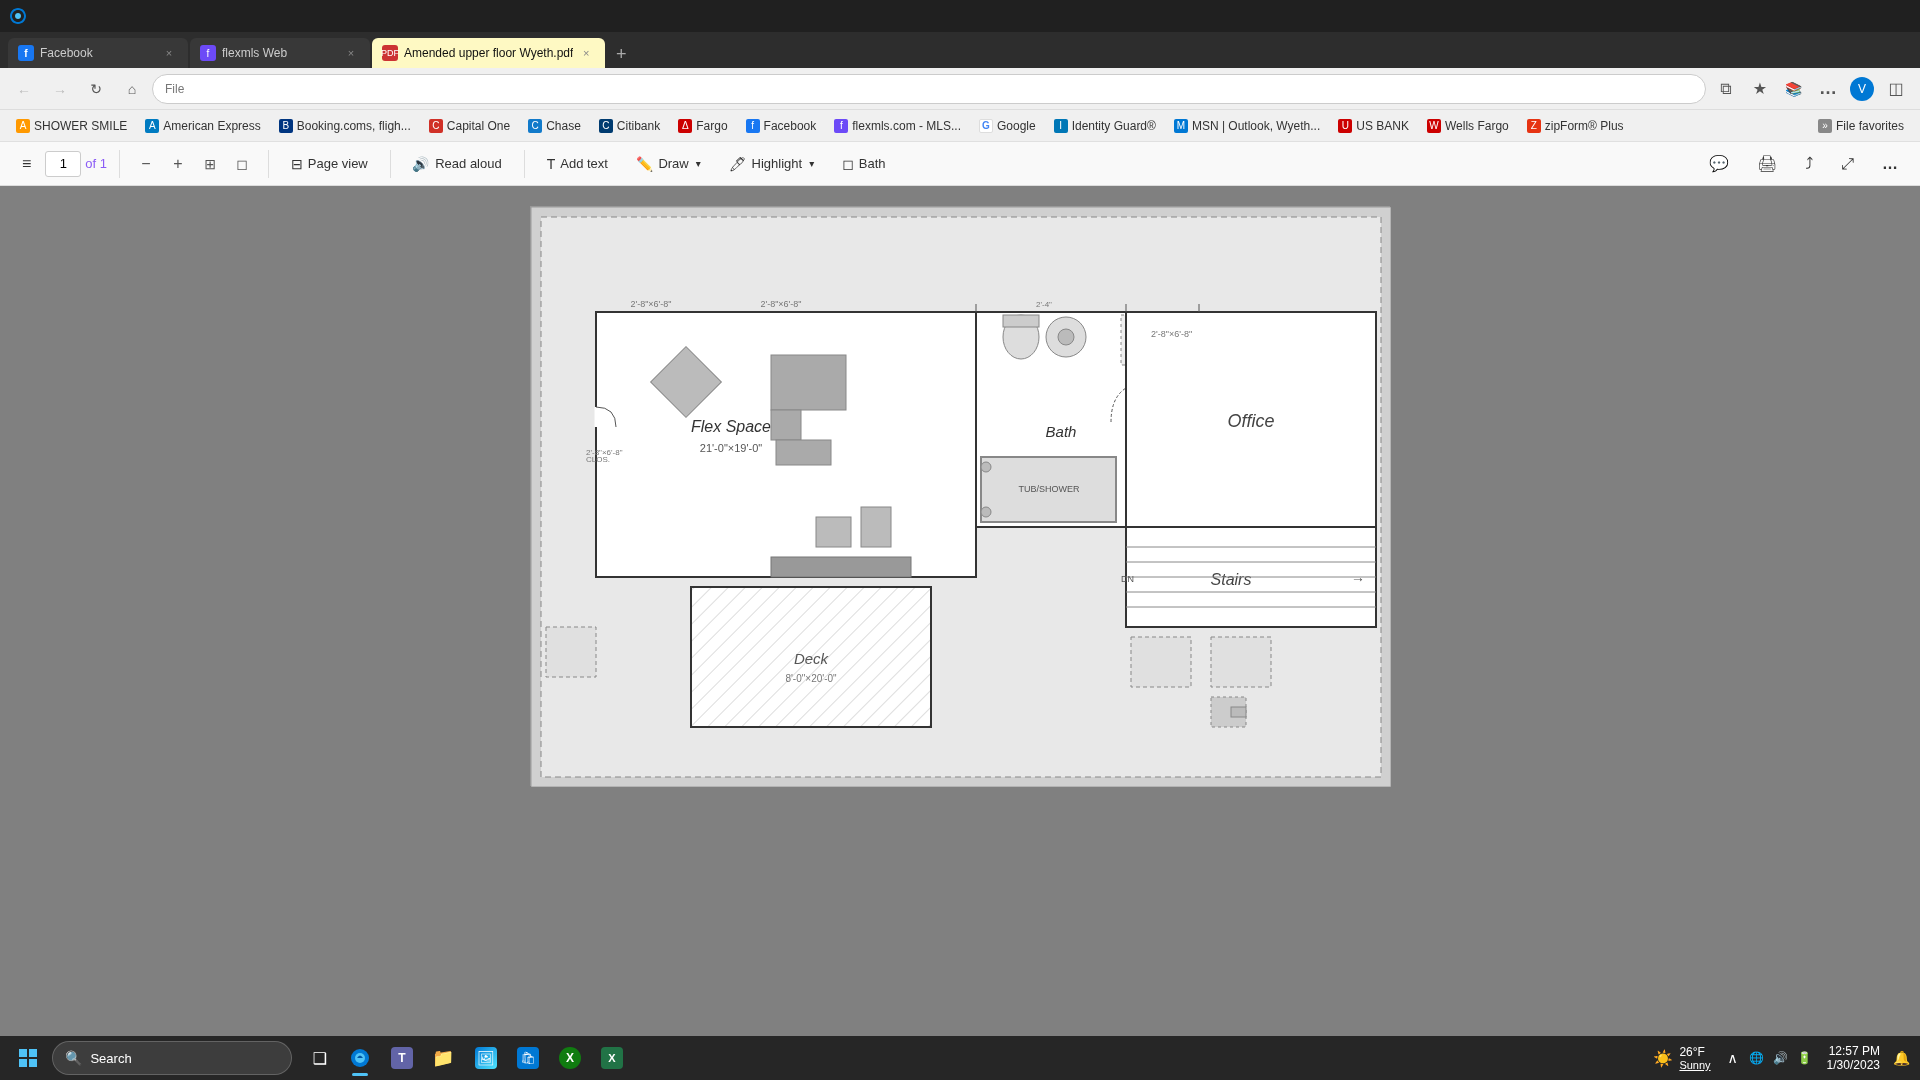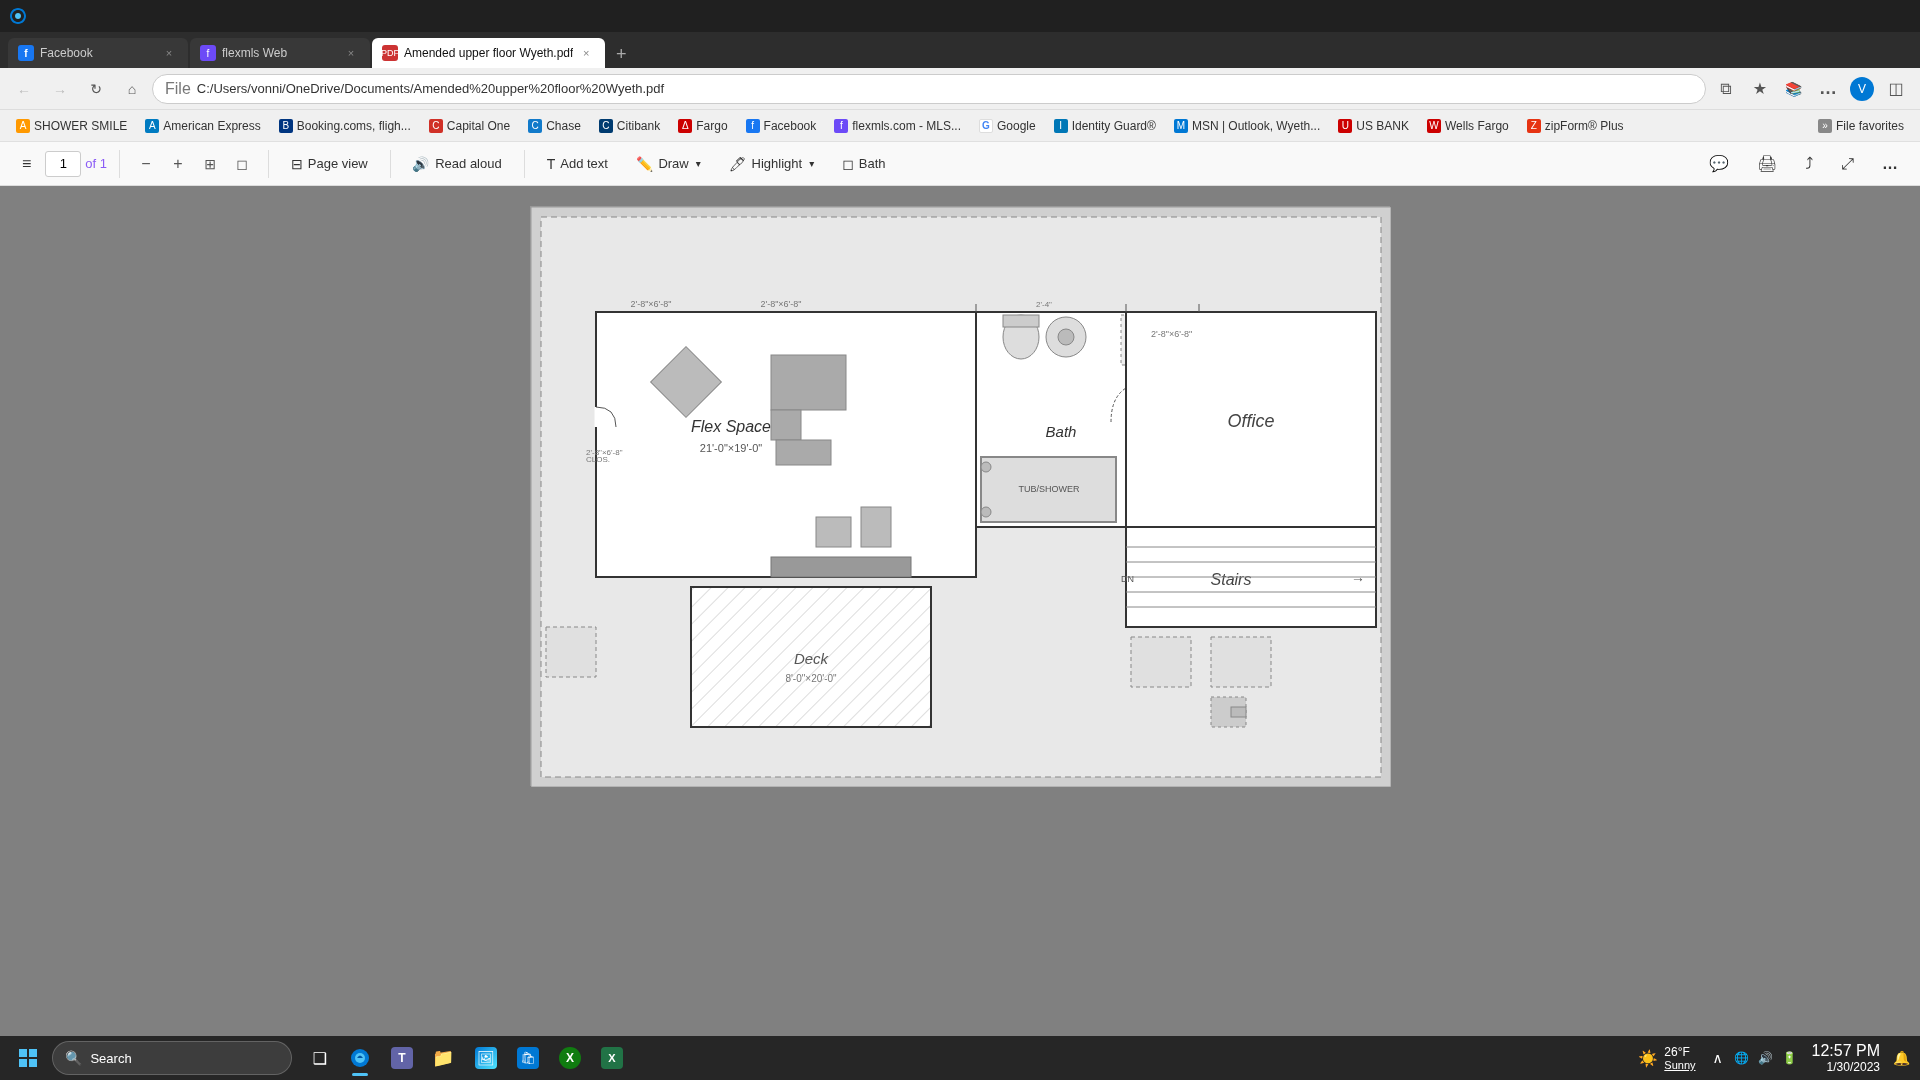--- a/index.html
+++ b/index.html
@@ -29,21 +29,21 @@
       display: flex;
       align-items: center;
       padding: 0 10px;
       color: #ccc;
       font-size: 12px;
       margin-right: 2px;
       cursor: pointer;
       position: relative;
     }
     .tab.active {
-      background: #ffffff;
+      background: #fef9c3;
       color: #111;
       margin-top: 24px;
     }
     .tab-favicon {
       width: 16px;
       height: 16px;
       margin-right: 6px;
       flex-shrink: 0;
     }
     .tab-label { flex: 1; overflow: hidden; white-space: nowrap; text-overflow: ellipsis; }
@@ -90,21 +90,21 @@
       height: 30px;
       background: #fff;
       border: 1px solid #ccc;
       border-radius: 15px;
       display: flex;
       align-items: center;
       padding: 0 12px;
       font-size: 13px;
       color: #333;
     }
-    .address-bar .file-icon { color: #777; margin-right: 6px; font-size: 16px; }
+    .address-bar .file-icon { color: #777; margin-right: 6px; font-size: 12px; }
     .address-text { flex: 1; }
     .nav-extras {
       display: flex;
       align-items: center;
       gap: 2px;
     }
 
     
     .fav-bar {
       height: 32px;
@@ -333,21 +333,20 @@
   <div class="new-tab-btn">+</div>
 </div>
 
 <div class="nav-bar">
   <div class="nav-btn disabled">←</div>
   <div class="nav-btn disabled">→</div>
   <div class="nav-btn">↻</div>
   <div class="nav-btn">⌂</div>
   <div class="address-bar">
     <span class="file-icon">File</span>
-    <span class="address-text">C:/Users/vonni/OneDrive/Documents/Amended%20upper%20floor%20Wyeth.pdf</span>
   </div>
   <div class="nav-extras">
     <div class="nav-btn" style="font-size:16px;">⧉</div>
     <div class="nav-btn" style="font-size:16px;">★</div>
     <div class="nav-btn" style="font-size:14px;">📚</div>
     <div class="nav-btn" style="font-size:18px; font-weight:bold;">…</div>
     <div class="nav-btn">
       <div style="width:24px;height:24px;border-radius:50%;background:#0078d4;color:#fff;display:flex;align-items:center;justify-content:center;font-size:12px;">V</div>
     </div>
     <div class="nav-btn" style="font-size:16px;">◫</div>
@@ -640,19 +639,19 @@
         <div style="font-size:11px;text-decoration:underline;">Sunny</div>
       </div>
     </div>
 
     <div class="notif-icon">∧</div>
     <div class="notif-icon" style="font-size:12px;">🌐</div>
     <div class="notif-icon" style="font-size:12px;">🔊</div>
     <div class="notif-icon" style="font-size:12px;">🔋</div>
 
     <div class="taskbar-clock">
-      <div style="font-size:16px;color:#fff;">12:57 PM</div>
+      <div style="font-size:12px;color:#fff;">12:57 PM</div>
       <div style="font-size:12px;color:#fff;">1/30/2023</div>
     </div>
 
     <div class="notif-icon" style="font-size:14px;">🔔</div>
   </div>
 </div>
 
 </body></html>

